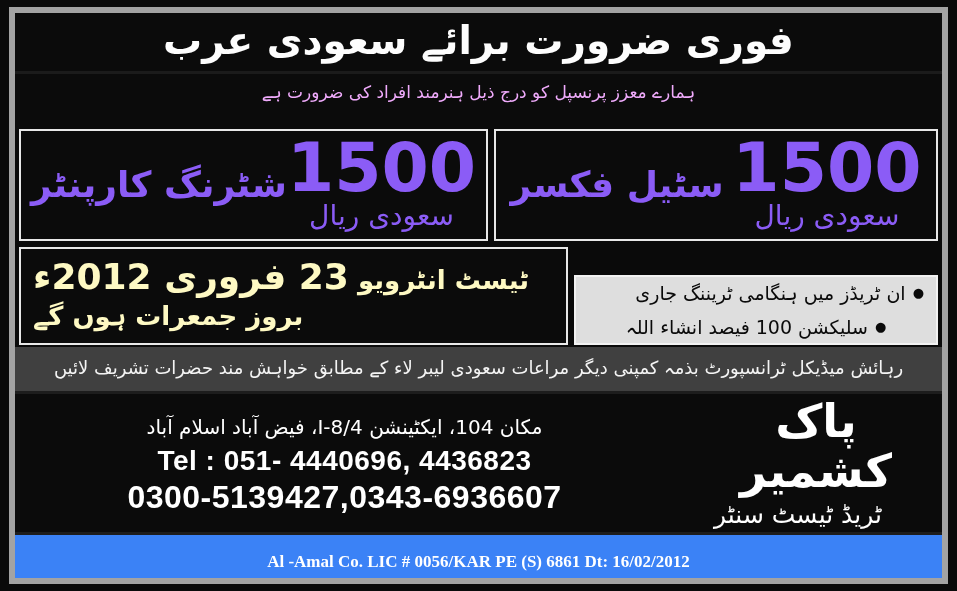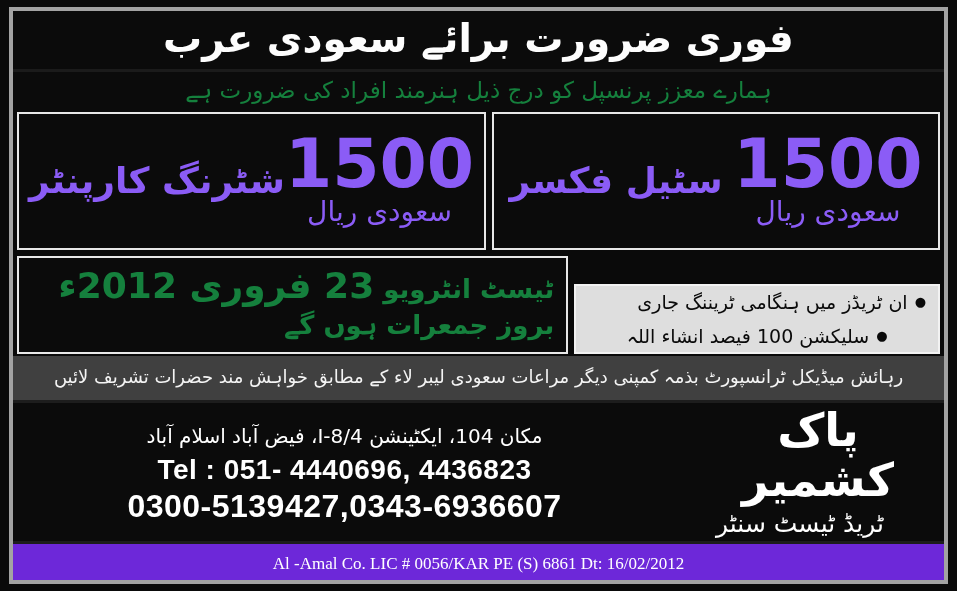--- a/index.html
+++ b/index.html
@@ -9,21 +9,21 @@
     font-family: "Liberation Sans", sans-serif;
   }
   #ad {
     position: relative;
     width: 957px; height: 591px;
     background: #0a0a0a;
     padding: 7px 9px;
   }
   .frame {
     width: 100%; height: 100%;
-    border: 4px solid #a3a3a3;
+    border: 6px solid #a3a3a3;
     background: #0a0a0a;
     display: flex;
     flex-direction: column;
   }
 
   
   .headline {
     background: #0b0b0b;
     color: #fdfdfd;
     text-align: center;
@@ -35,27 +35,27 @@
     font-weight: bold;
     font-size: 39px;
     line-height: 52px;
     letter-spacing: 1px;
     direction: rtl;
   }
 
   
   .subhead {
     background: #0b0b0b;
-    color: #15803d;
-    text-align: center;
-    direction: rtl;
-    font-family: "DejaVu Sans", sans-serif;
-    font-size: 23px;
+    color: #f0abfc;
+    text-align: center;
+    direction: rtl;
+    font-family: "DejaVu Sans", sans-serif;
+    font-size: 17px;
     line-height: 25px;
-    padding: 6px 26px 9px;
+    padding: 6px 26px 24px;
   }
 
   
   .jobs {
     display: flex;
     flex-direction: row;
     padding: 0 4px 2px;
     gap: 6px;
     height: 150px;
   }
@@ -99,26 +99,26 @@
     display: flex;
     flex-direction: row;
     gap: 6px;
     padding: 4px 4px 2px;
     height: 104px;
   }
   .interview {
     flex: 1.55;
     border: 2px solid #e8e8e8;
     background: #0b0b0b;
-    color: #15803d;
+    color: #fef9c3;
     direction: rtl;
     display: flex;
     align-items: center;
     justify-content: center;
-    text-align: right;
+    text-align: left;
     padding: 4px 12px;
   }
   .interview .line {
     font-family: "DejaVu Sans", sans-serif;
     font-weight: bold;
     font-size: 26px;
     line-height: 36px;
   }
   .interview .big {
     font-size: 36px;
@@ -213,29 +213,29 @@
   .contact .mob {
     font-family: "Liberation Sans", sans-serif;
     font-weight: bold;
     font-size: 32px;
     line-height: 36px;
     letter-spacing: 0.5px;
   }
 
   
   .license {
-    background: #6d28d9;
+    background: #3b82f6;
     color: #fff;
     text-align: center;
     font-family: "Liberation Serif", serif;
-    font-weight: normal;
+    font-weight: bold;
     font-size: 17px;
     line-height: 24px;
     border-top: 3px solid #1d1d1d;
-    padding: 8px 0 4px;
+    padding: 15px 0 4px;
   }
 </style>
 </head>
 <body>
 
 <div id="ad">
   <div class="frame">
 
     <div class="headline">
       <div class="txt">فوری ضرورت برائے سعودی عرب</div>

